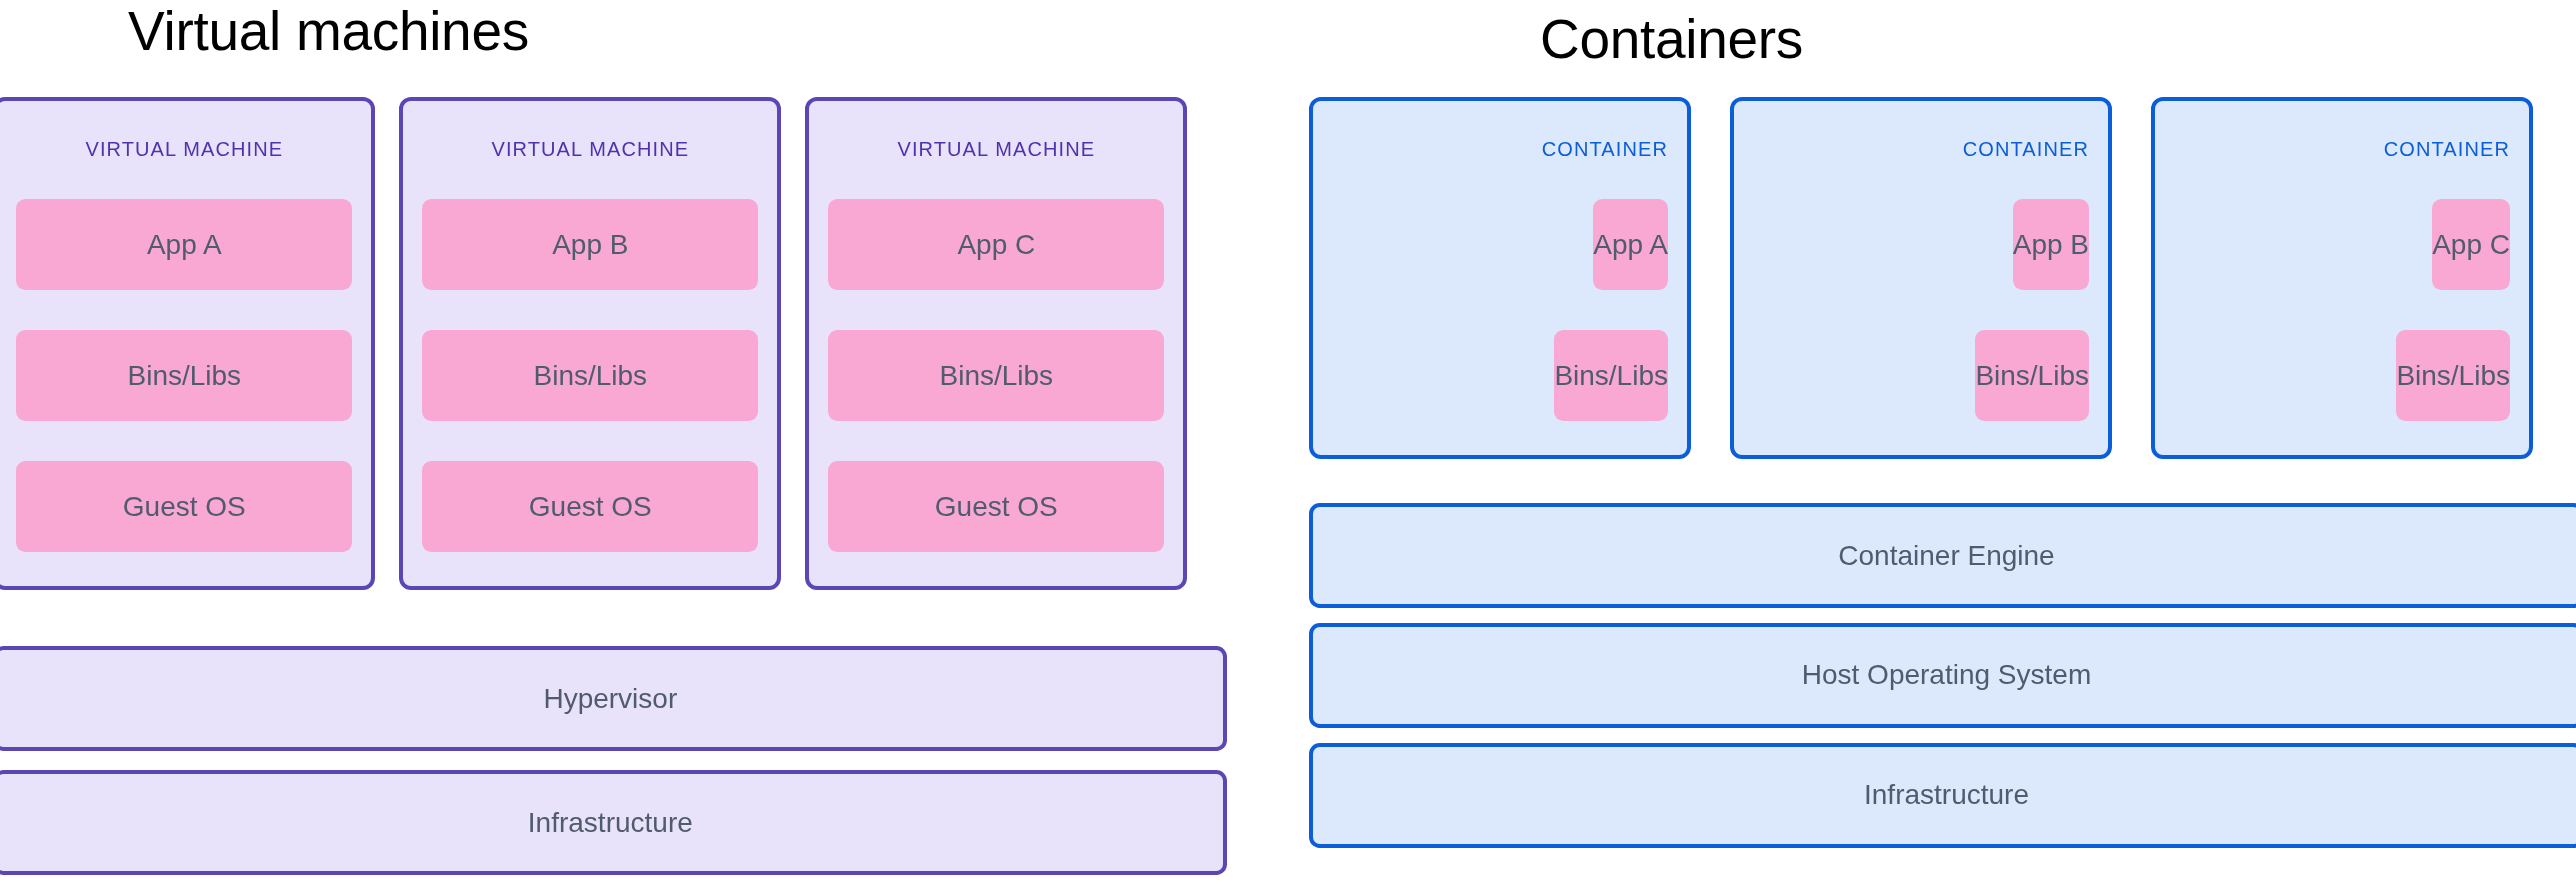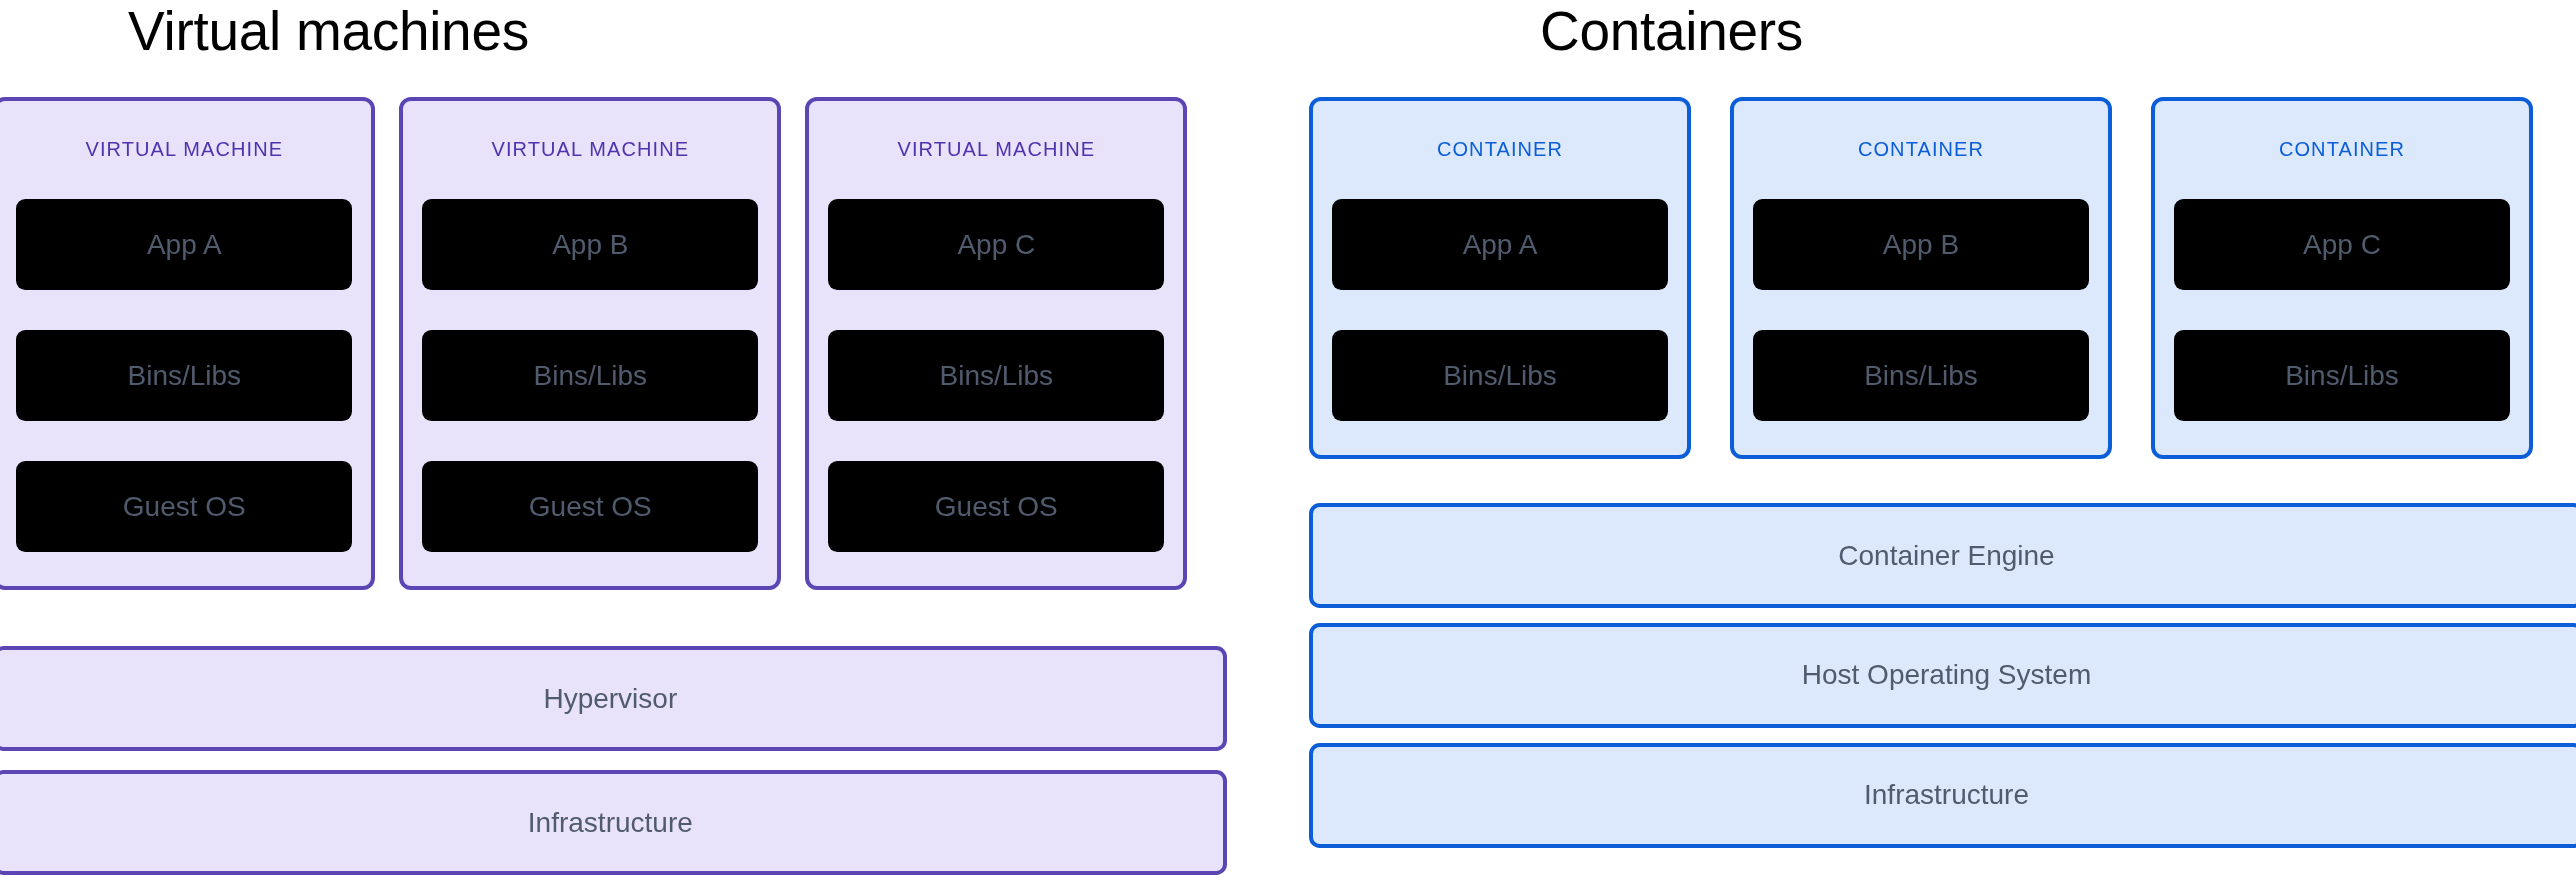--- a/index.html
+++ b/index.html
@@ -44,21 +44,21 @@
     letter-spacing: -0.3px;
     white-space: nowrap;
   }
   .vm-column .col-title {
     margin: 0;
     padding-top: 4px;
     padding-right: 610px;
   }
   .container-column .col-title {
     margin: 0;
-    padding-top: 4px;
+    padding-top: 12px;
     padding-right: 500px;
   }
 
   
   .card-row {
     position: absolute;
     top: 97px;
     display: flex;
     flex-direction: row;
   }
@@ -84,41 +84,42 @@
     border: 4px solid #5b46b4;
     background: #e8e2fb;
     padding: 0 19px;
   }
   .container-card {
     width: 382px;
     height: 362px;
     border: 4.7px solid #0b5ed7;
     background: #dce8fb;
     padding: 0 19px;
+    align-items: flex-end;
   }
 
   .card-label {
     text-align: center;
     font-weight: 400;
     font-size: 20px;
     letter-spacing: 1.1px;
     line-height: 1;
   }
   .vm-card .card-label {
     color: #5032ae;
     padding-top: 38px;
     padding-bottom: 0;
   }
   .container-card .card-label {
     color: #0b5ed7;
     padding-top: 38px;
   }
 
   .inner-box {
-    background: #000000;
+    background: #f9a8d4;
     border-radius: 9.4px;
     display: flex;
     align-items: center;
     justify-content: center;
     color: #515b6e;
     font-size: 28px;
     font-weight: 400;
     line-height: 1;
     height: 91px;
     flex: none;

